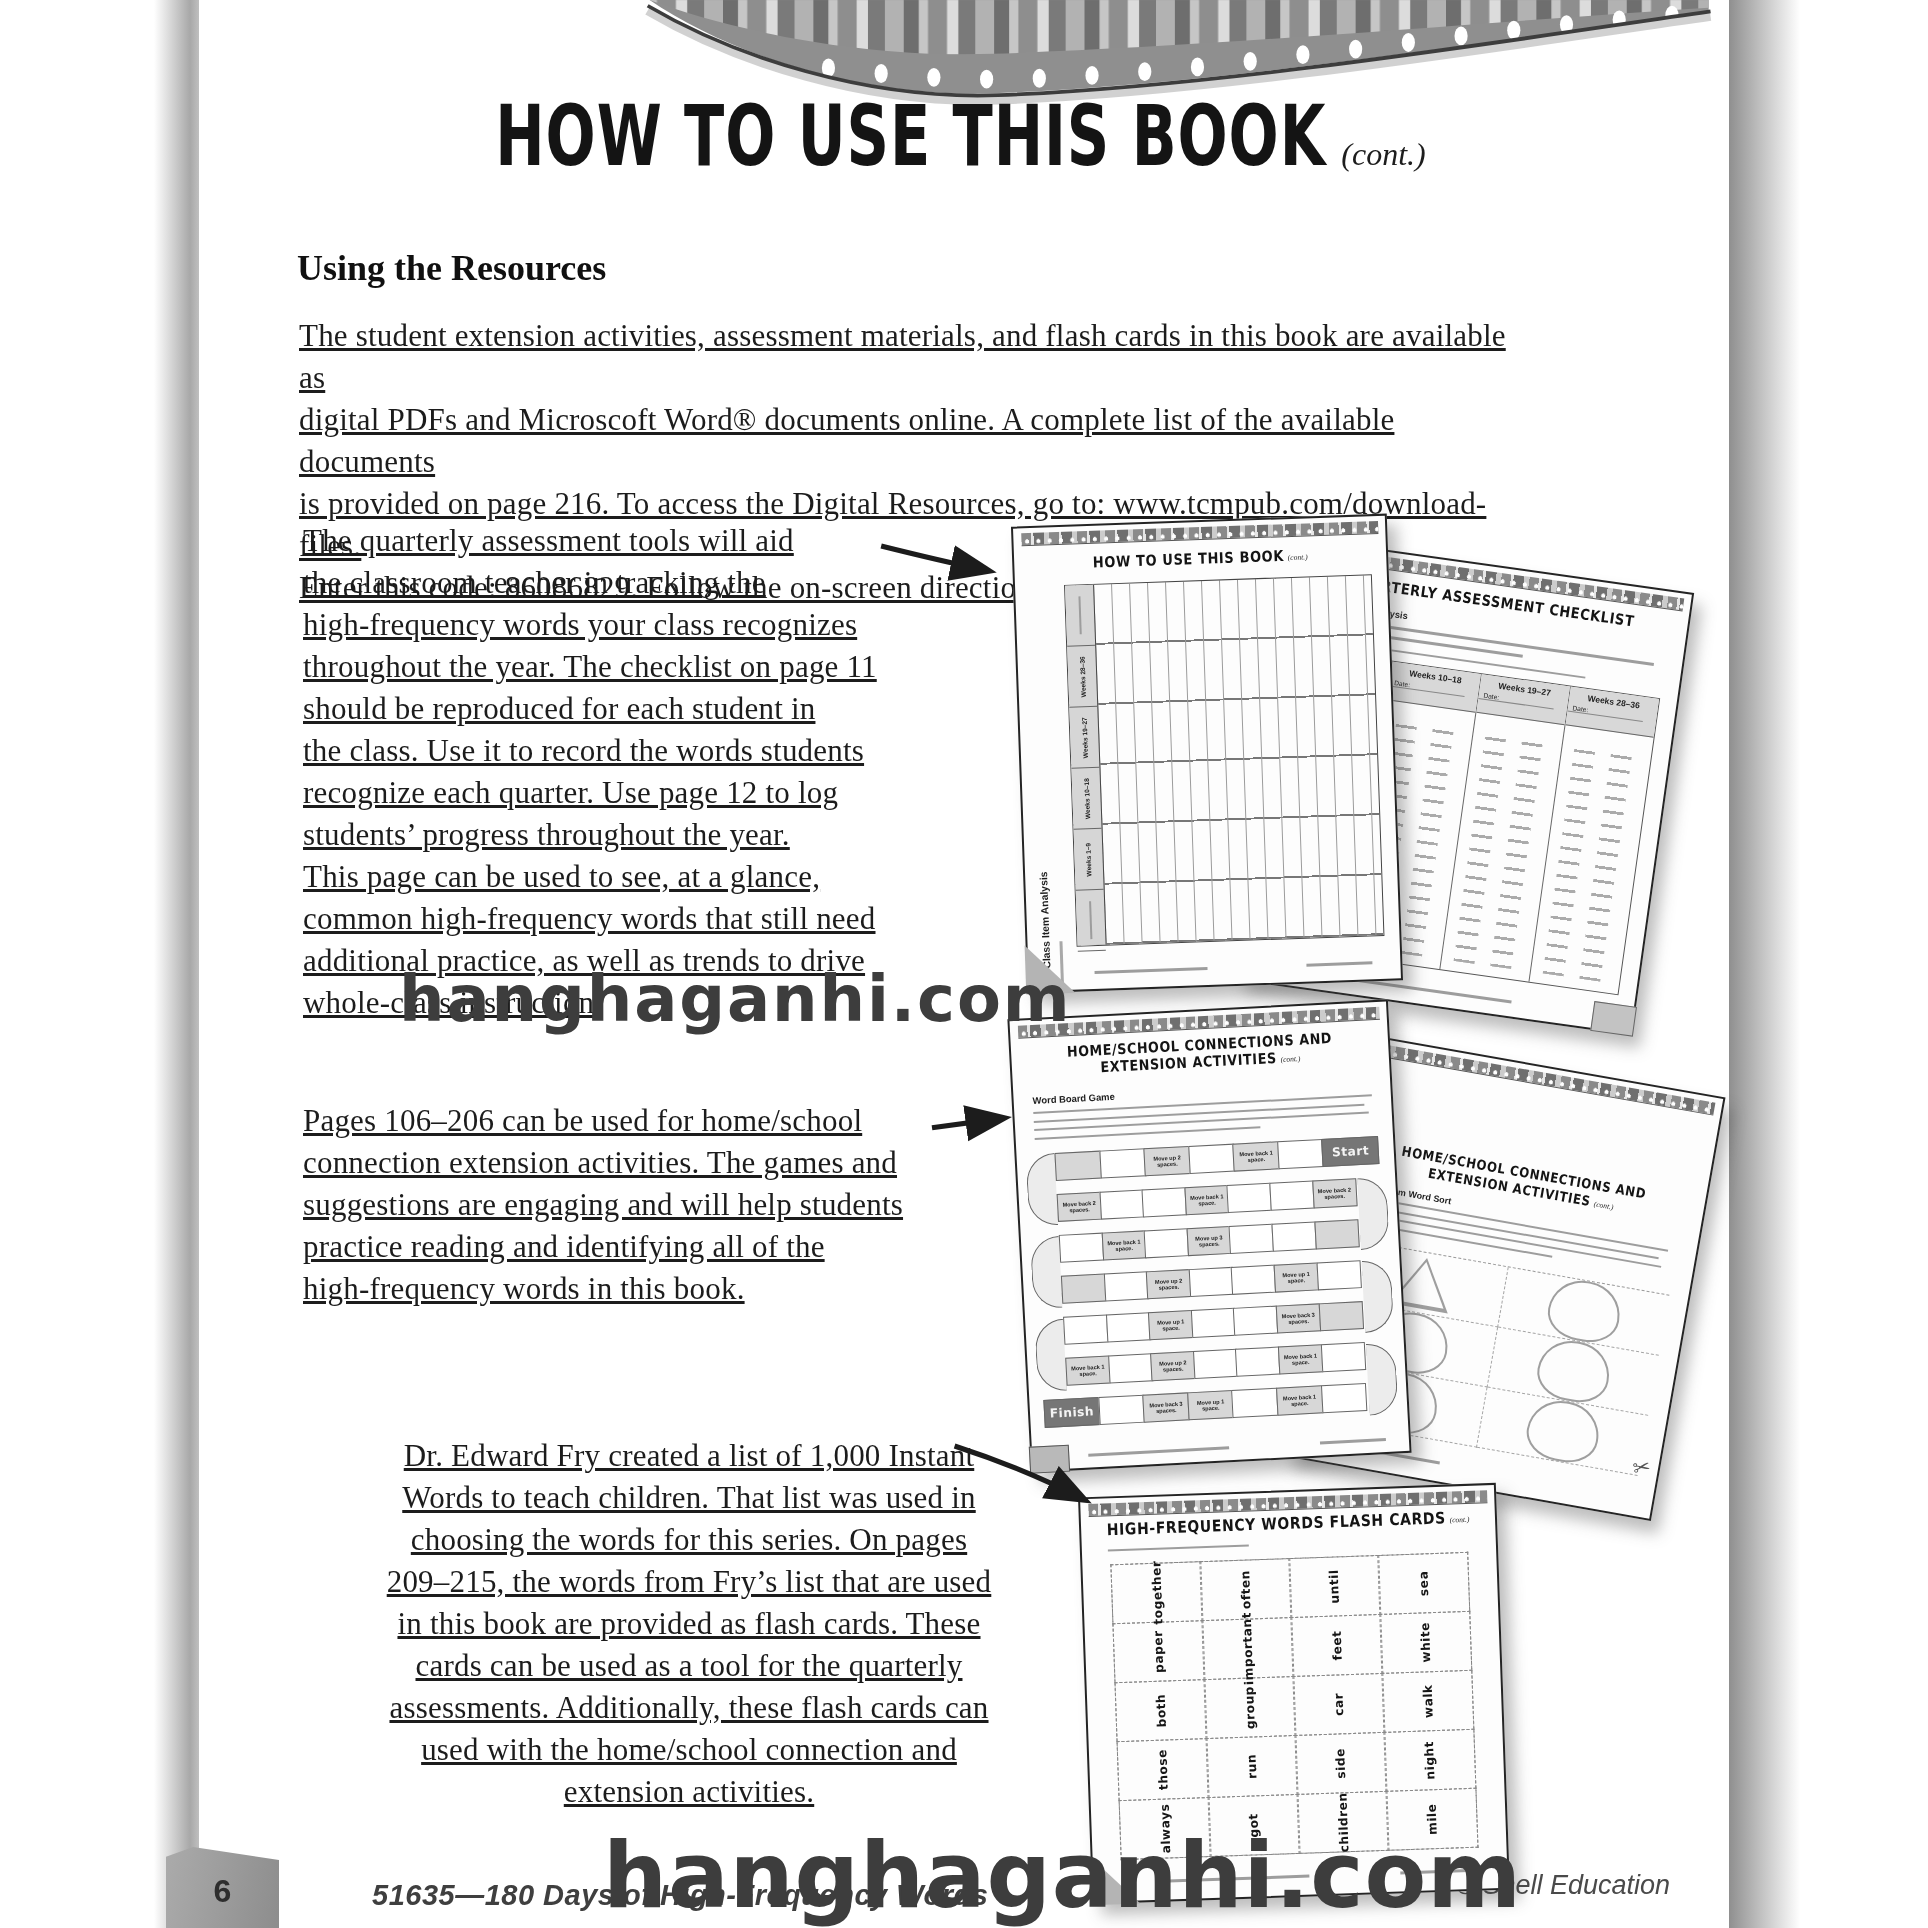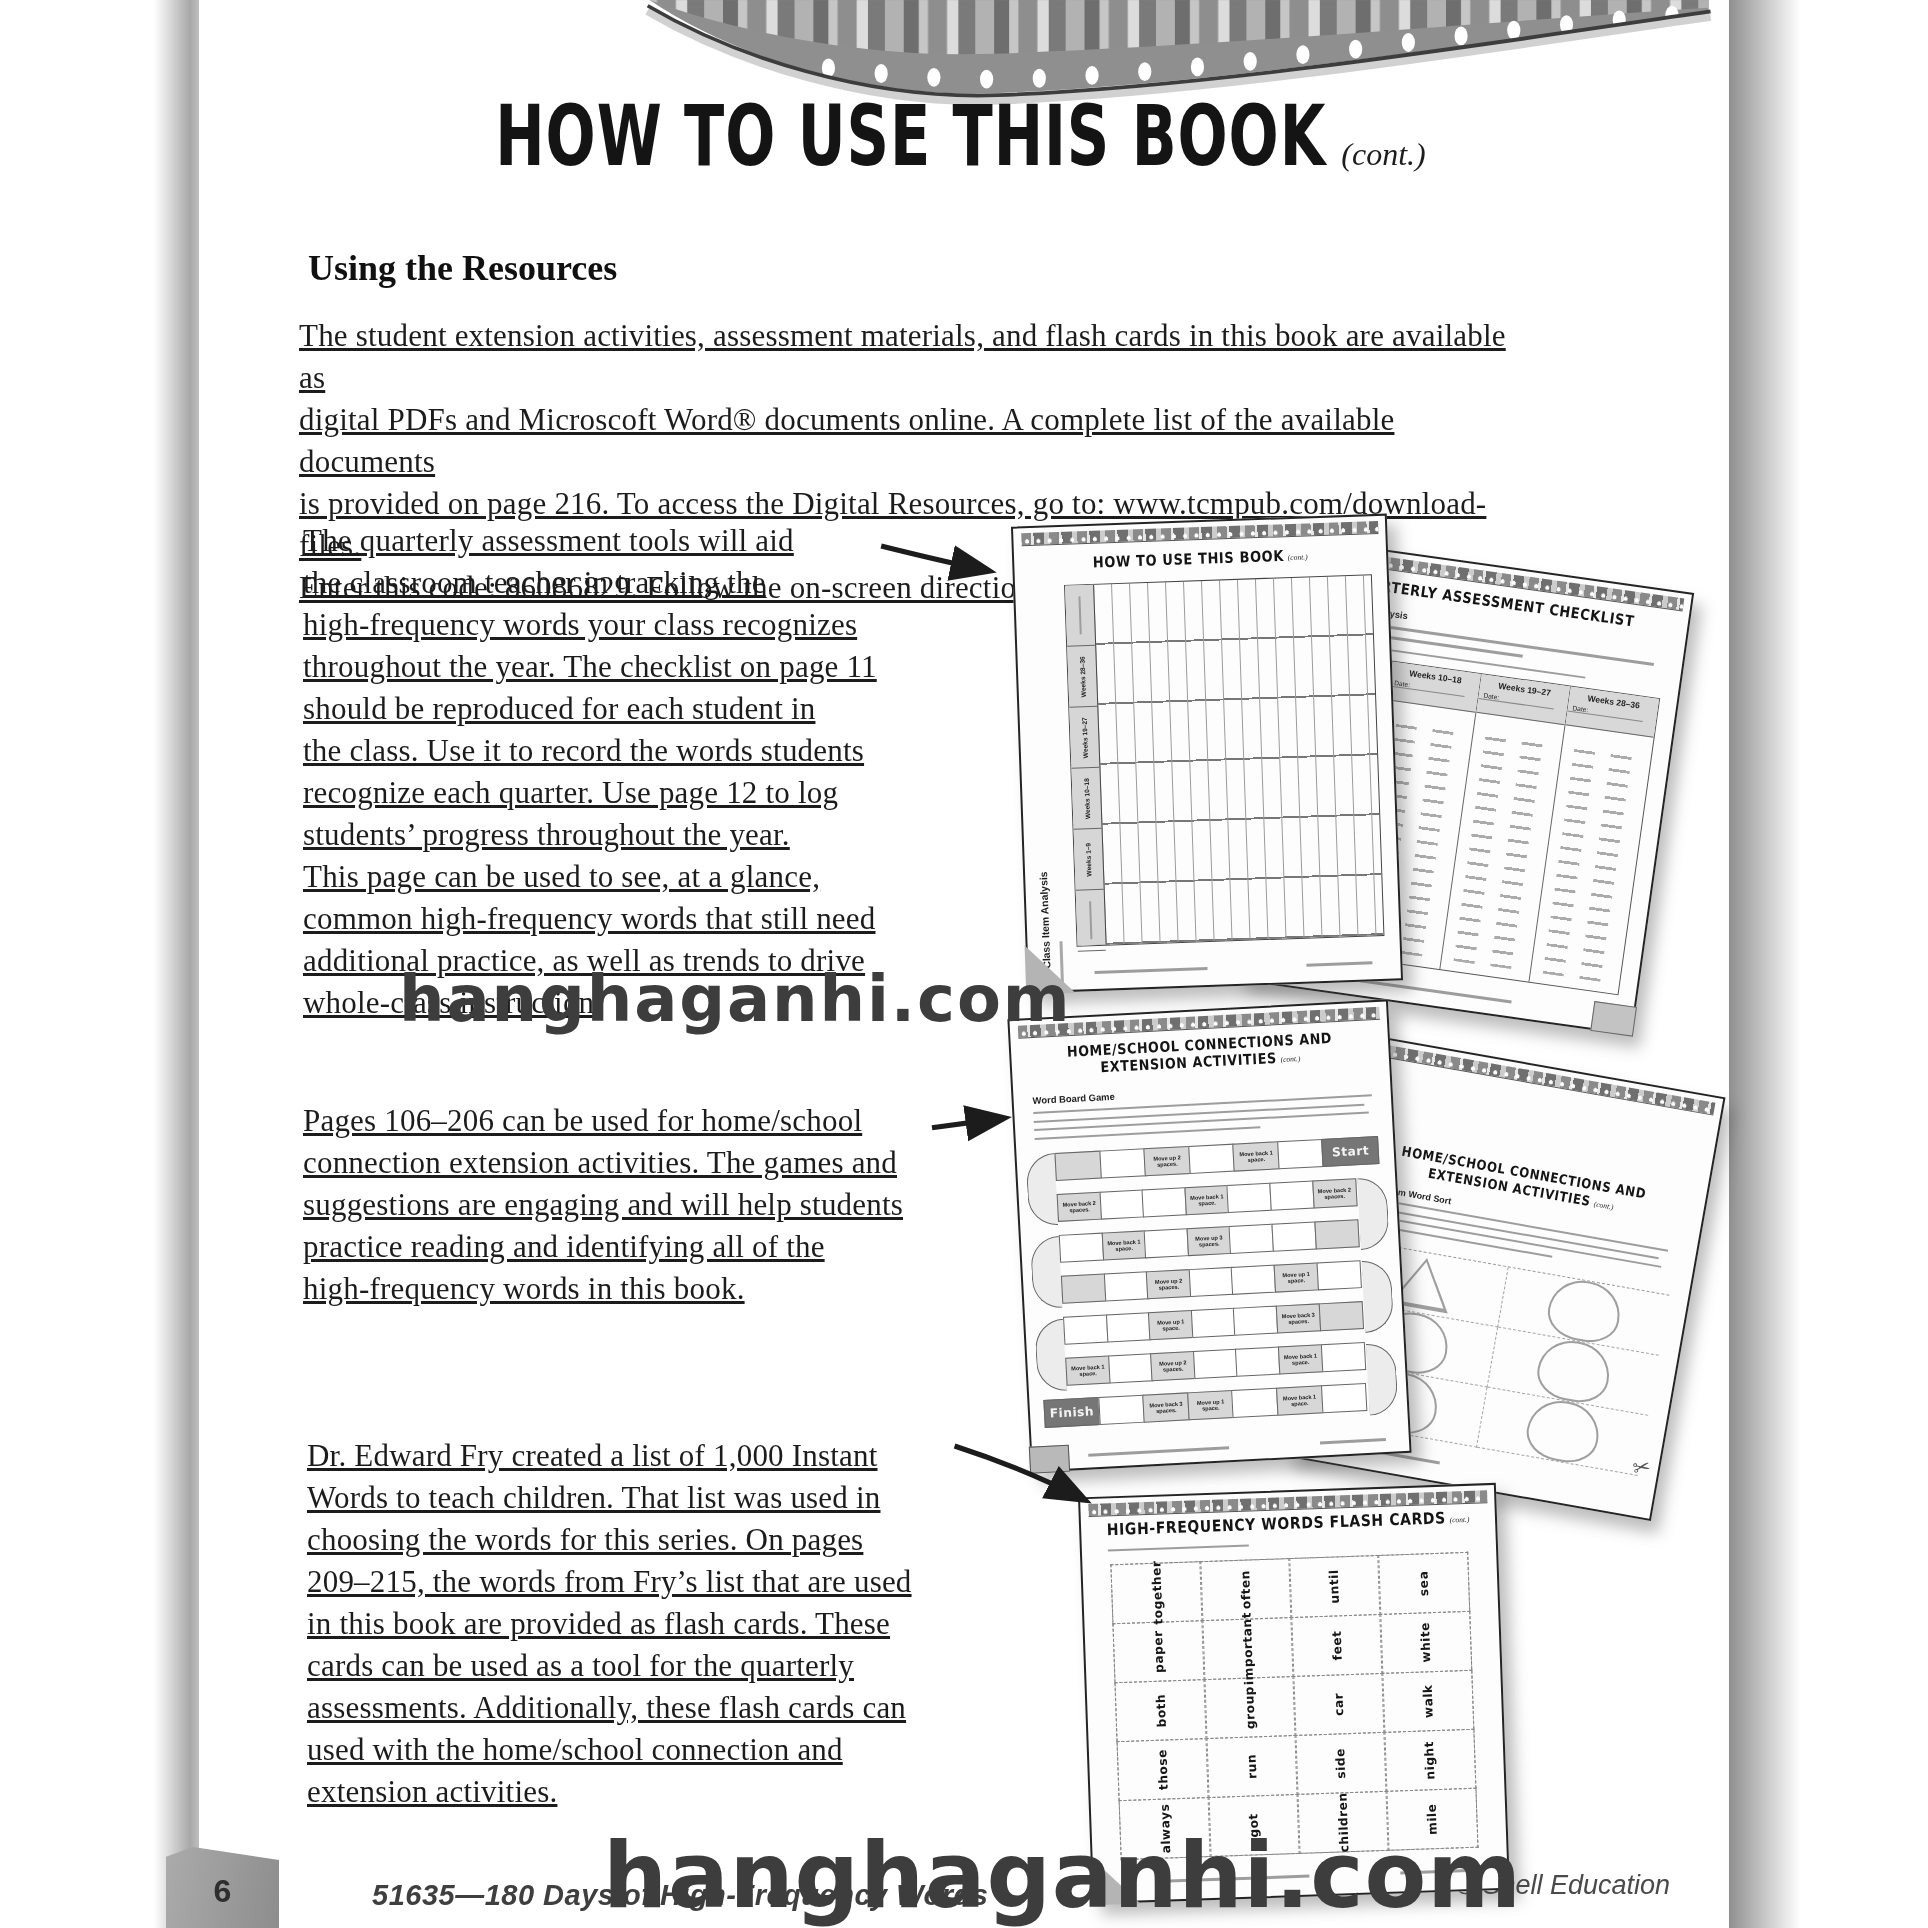--- a/index.html
+++ b/index.html
@@ -11,27 +11,27 @@
                 background:linear-gradient(90deg, rgba(255,255,255,0) 0%, #a8a8a8 80%, #bfbfbf 100%); }
   .edge-right { position:absolute; left:1729px; top:0; width:81px; height:1928px;
                 background:linear-gradient(90deg, #8f8f8f 0%, rgba(255,255,255,0) 88%); }
 
   
   .title-wrap { position:absolute; left:471px; top:104px; width:979px; height:113px; text-align:center; }
   .chunky { font-family:"DejaVu Sans", sans-serif; font-weight:800; color:#141414; }
   .book-title { display:inline-block; font-size:59px; letter-spacing:0.9px; transform:scaleY(1.42); transform-origin:center 60%; }
   .title-cont { display:inline-block; font-family:"Liberation Serif",serif; font-style:italic; font-size:32px; margin-left:15px; transform:translateY(5.6px); }
 
-  .section-heading { position:absolute; left:308px; top:247px; font-size:36px; font-weight:bold; color:#101010; }
+  .section-heading { position:absolute; left:297px; top:247px; font-size:36px; font-weight:bold; color:#101010; }
 
   .serif-block { position:absolute; white-space:pre-line; font-size:31px; line-height:42px; letter-spacing:0.2px; color:#1c1c1c;text-decoration:underline; }
   #para-intro     { left:299px; top:315px; width:1224px; }
   #para-quarterly { left:303px; top:520px; width:734px; }
   #para-games     { left:303px; top:1100px; width:753px; }
-  #para-fry       { left:307px; top:1435px; width:744px; }
+  #para-fry       { left:317px; top:1435px; width:744px;text-align:center; }
 
   
   .wm { position:absolute; font-family:"DejaVu Sans", sans-serif; color:#3d3d3d; z-index:9; }
   #wm-mid    { left:399px; top:962px; font-size:64px; font-weight:600; letter-spacing:1.9px; }
   #wm-bottom { left:603px; top:1823px; font-size:90px; font-weight:700; letter-spacing:0.9px; }
 
   
   .film-svg { position:absolute; left:0; top:0; }
 
   

